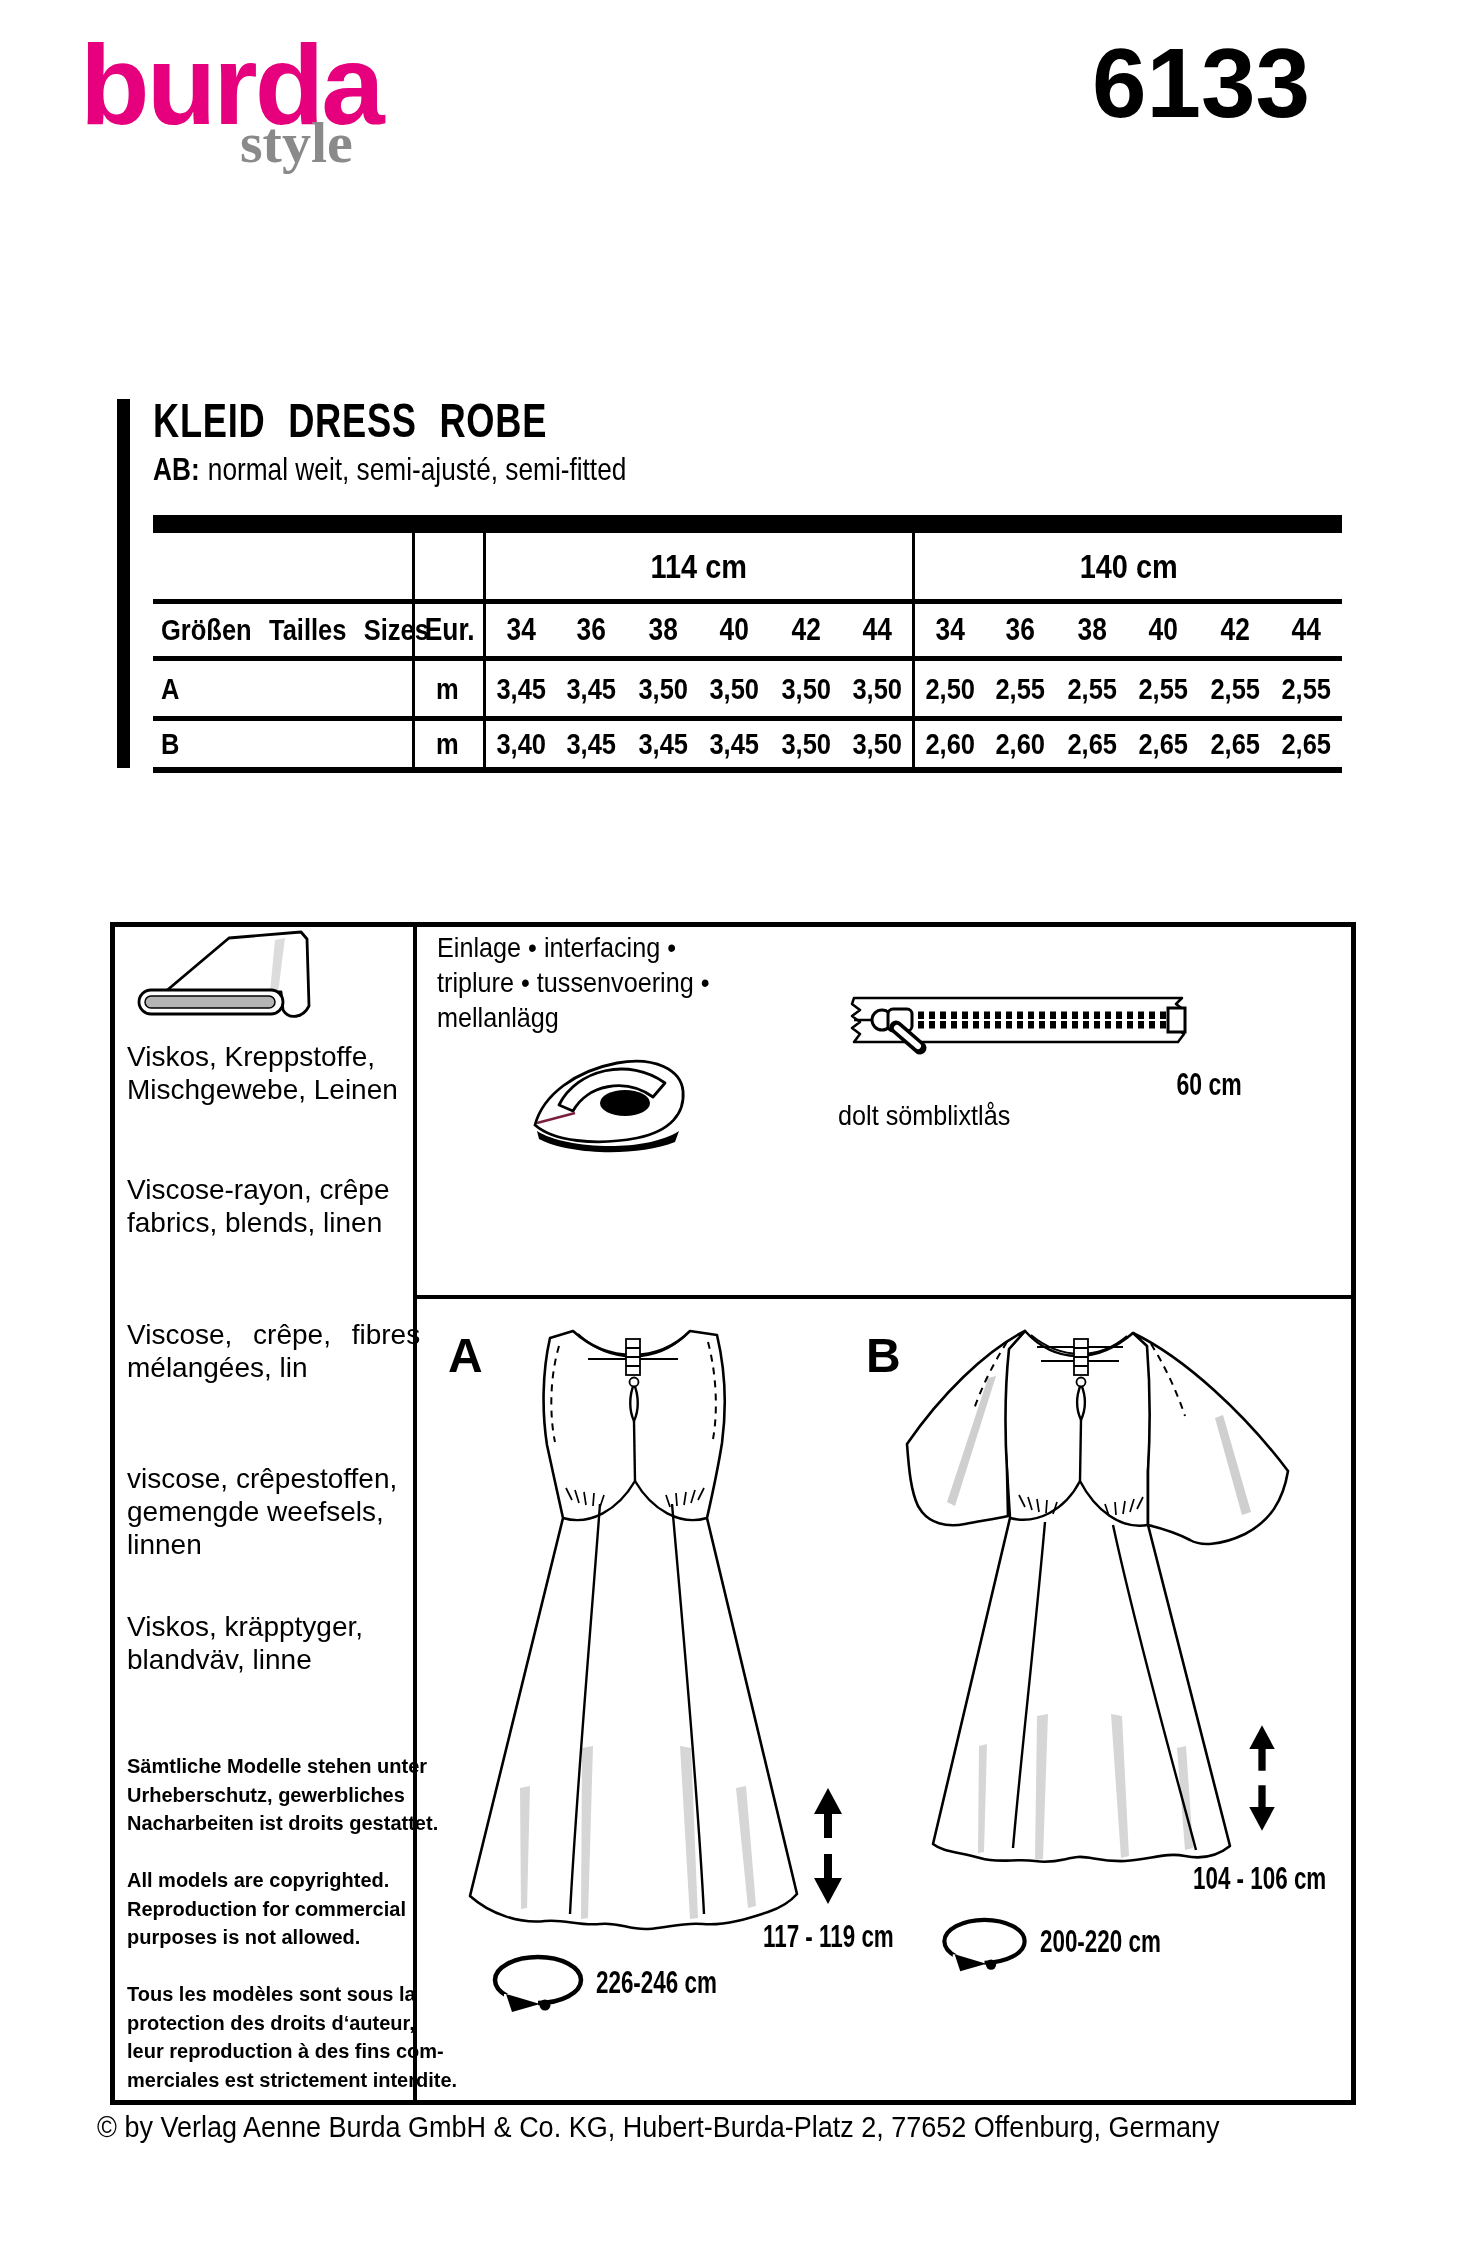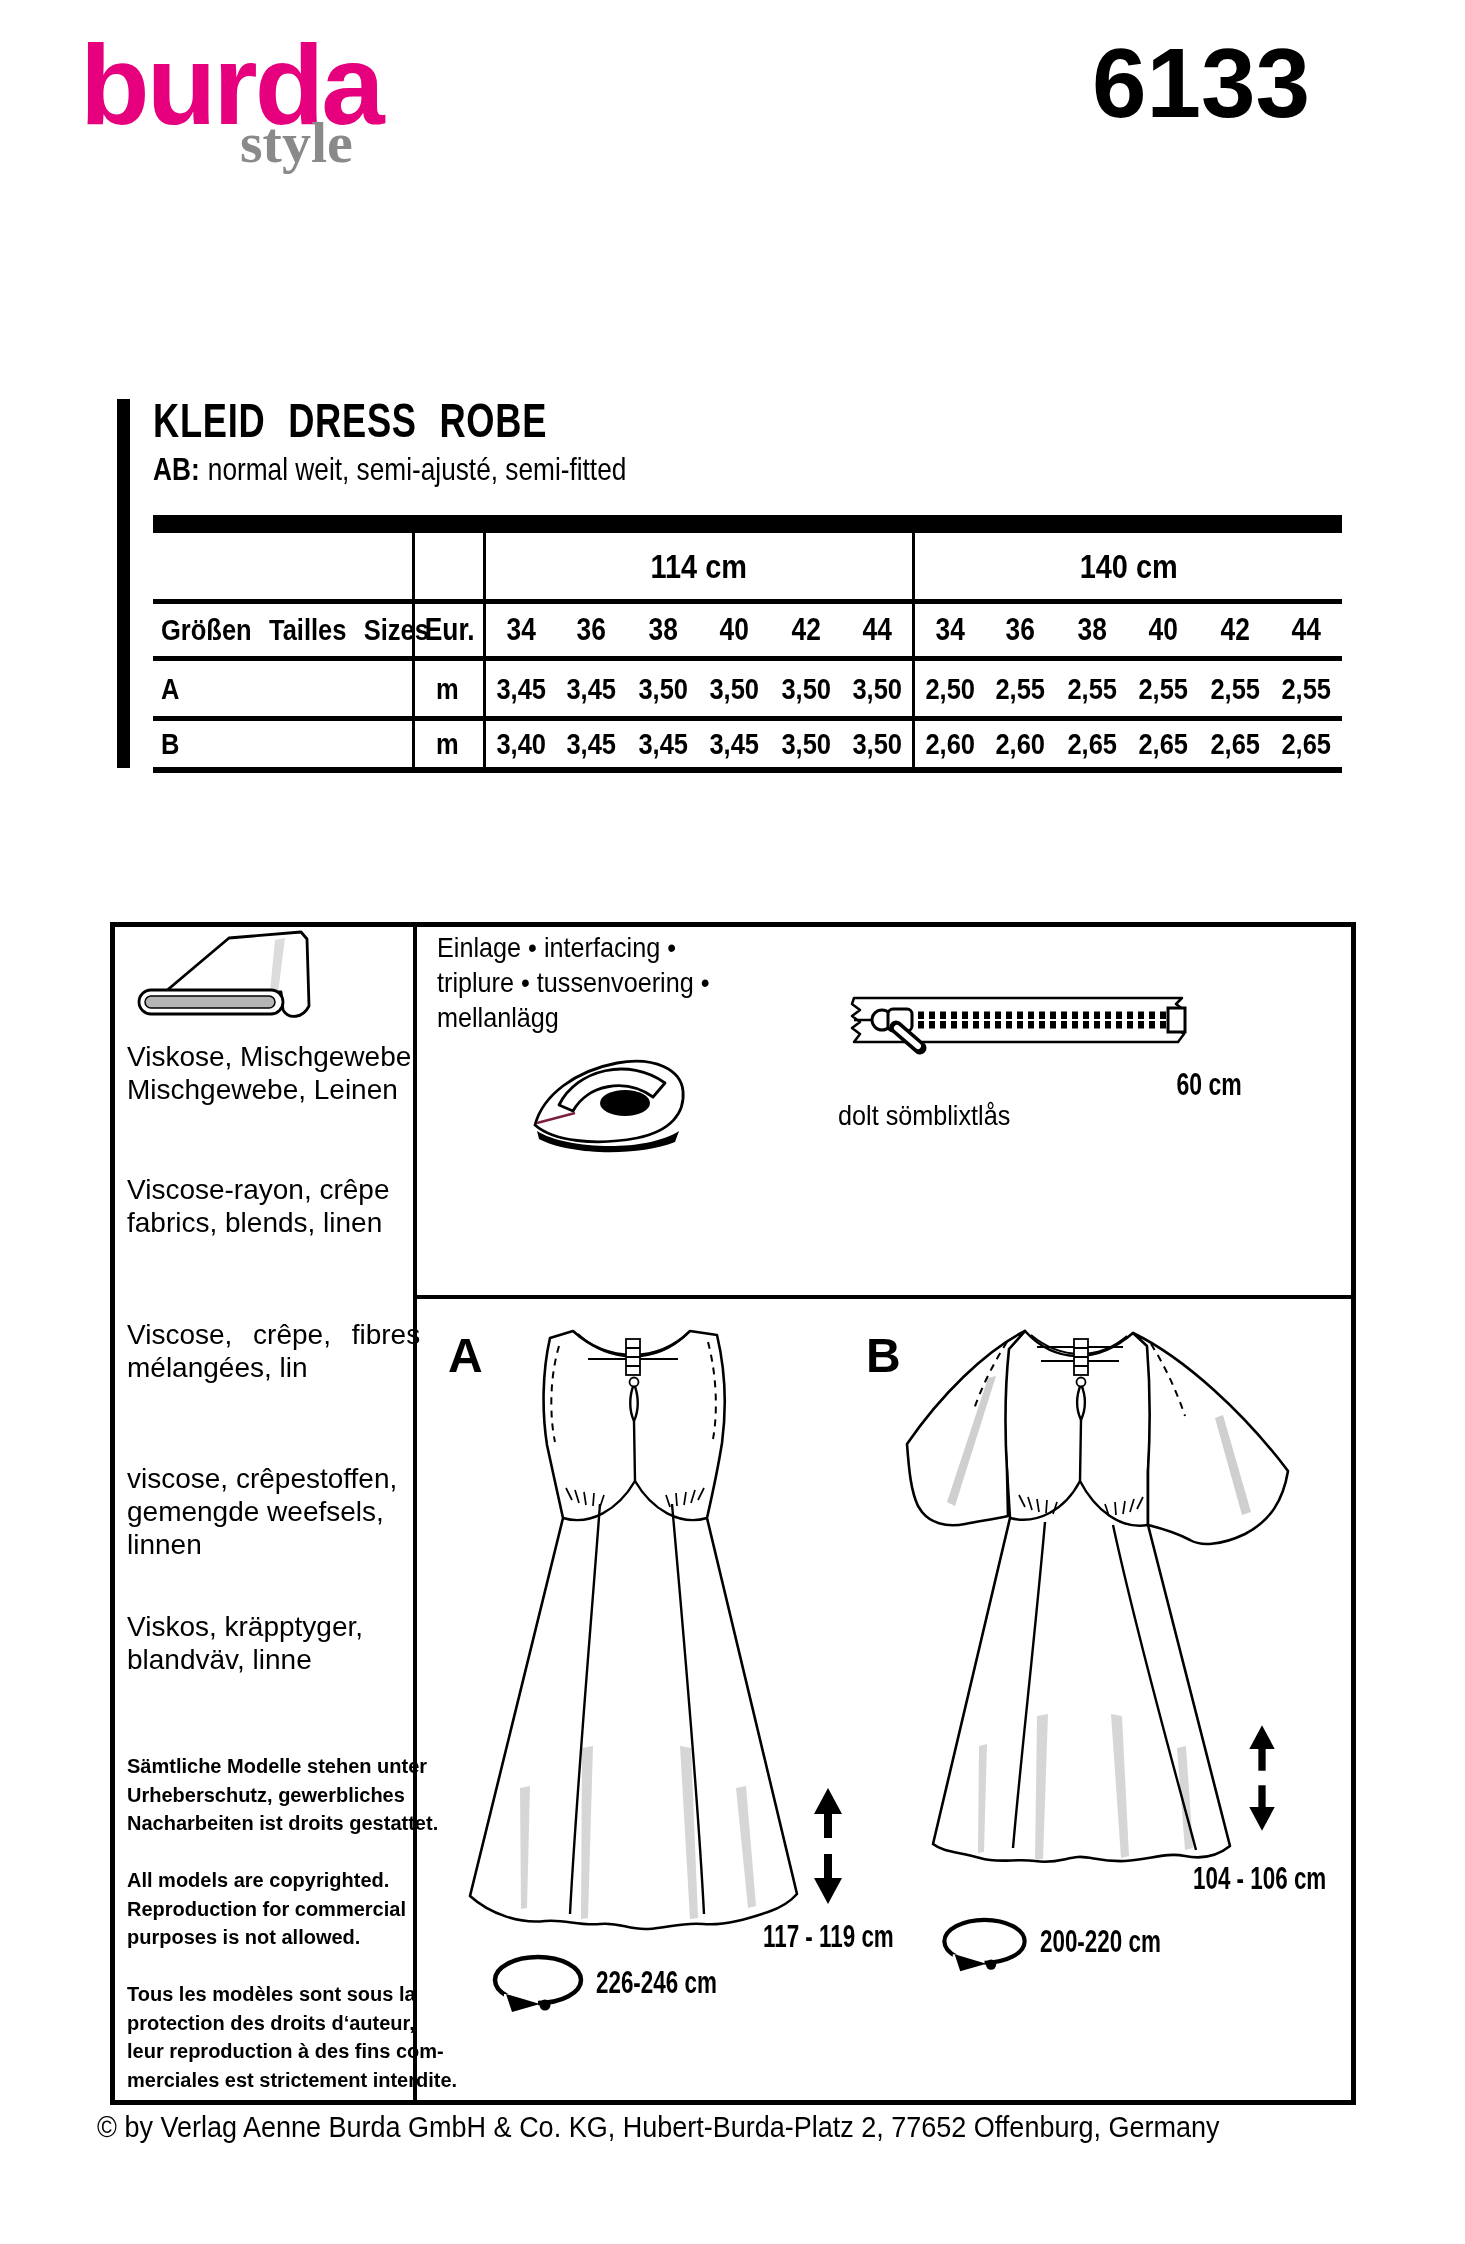--- a/index.html
+++ b/index.html
@@ -158,21 +158,21 @@
   <div class="abs" id="h-div"></div>
 
   <svg class="abs" style="left:131px;top:926px" width="197" height="102" viewBox="0 0 197 102">
     <path d="M34,66 L98,12 L170,6 L176,13 L178,80 C172,92 158,94 152,84 L150,66 Z" fill="#fff" stroke="#000" stroke-width="2.8" stroke-linejoin="round"></path>
     <path d="M144,14 L154,12 L146,75 L138,76 Z" fill="#dcdcdc"></path>
     <rect x="8" y="64" width="144" height="24" rx="12" fill="#fff" stroke="#000" stroke-width="2.8"></rect>
     <rect x="14" y="70" width="130" height="12" rx="6" fill="#b5b5b5" stroke="#000" stroke-width="1.5"></rect>
   </svg>
 
   <div class="abs mat" style="top:1040px">
-    <div>Viskose, Mischgewebe,</div>
+    <div>Viskos, Kreppstoffe,</div>
     <div>Mischgewebe, Leinen</div>
   </div>
   <div class="abs mat" style="top:1173px">
     <div>Viscose-rayon, crêpe</div>
     <div>fabrics, blends, linen</div>
   </div>
   <div class="abs mat" style="top:1318px">
     <div class="spread">Viscose, crêpe, fibres</div>
     <div>mélangées, lin</div>
   </div>

